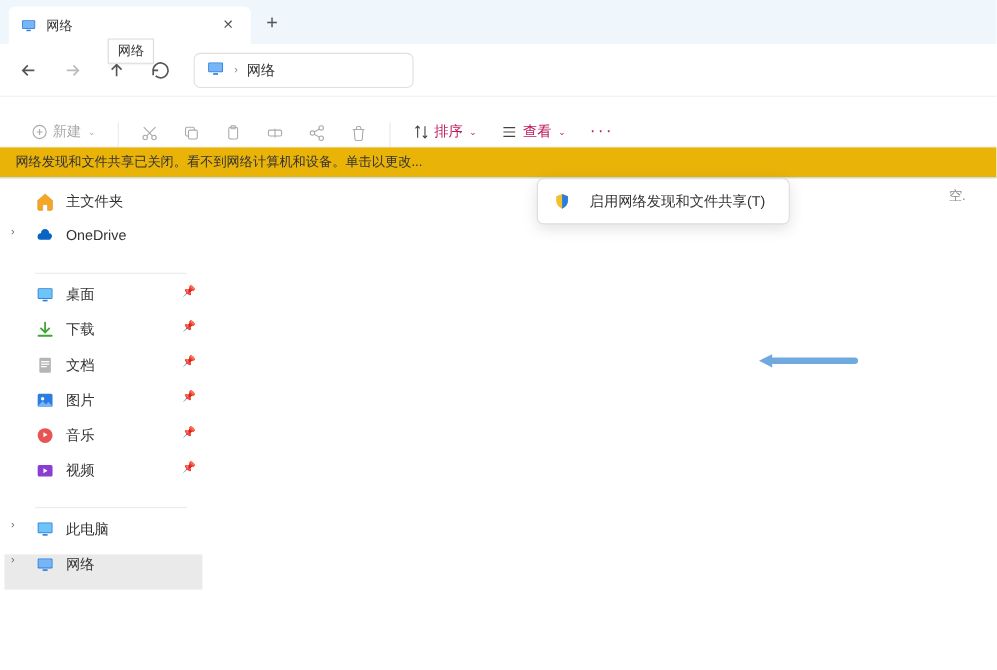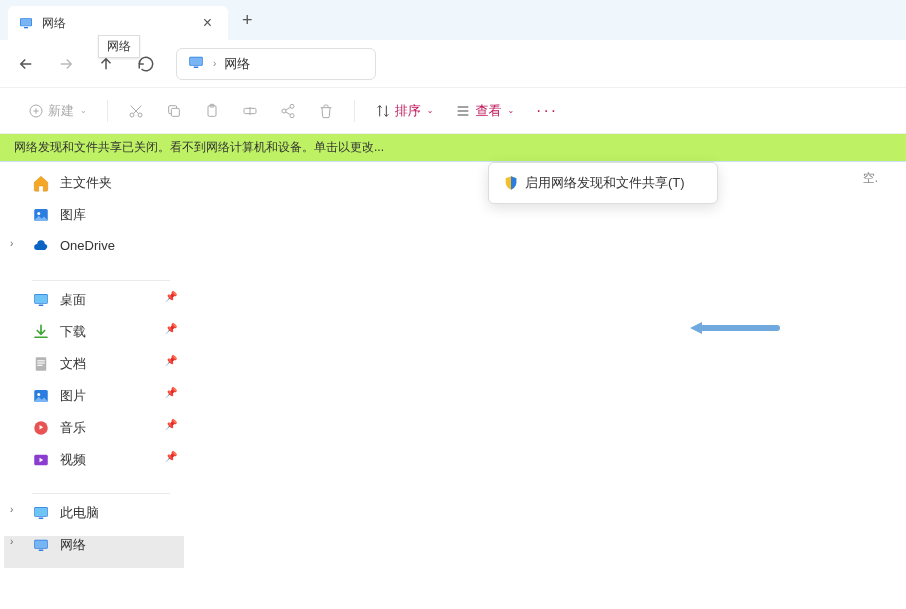--- a/index.html
+++ b/index.html
@@ -19,48 +19,48 @@
     
     .navbar { height: 48px; display: flex; align-items: center; padding: 0 8px; border-bottom: 1px solid #f0f0f0; gap: 4px; position: relative; }
     .nav-btn { width: 36px; height: 32px; display: flex; align-items: center; justify-content: center; cursor: default; color: #555; }
     .nav-btn.disabled { color: #bbb; }
     .addr { display: flex; align-items: center; margin-left: 8px; border: 1px solid #e0e0e0; border-radius: 6px; height: 32px; padding: 0 10px; gap: 8px; min-width: 200px; }
     .addr svg { width: 18px; height: 18px; }
     .addr .crumb { font-size: 13px; color: #333; }
     .addr .sep { color: #888; font-size: 10px; }
 
     
-    .toolbar { height: 46px; display: flex; align-items: center; padding: 0 20px; gap: 6px; border-bottom: 1px solid #f0f0f0; }
+    .toolbar { height: 46px; display: flex; align-items: flex-end; padding: 0 20px; gap: 6px; border-bottom: 1px solid #f0f0f0; }
     .tbtn { display: flex; align-items: center; gap: 4px; padding: 4px 8px; color: #aaa; cursor: default; }
     .tbtn svg { width: 16px; height: 16px; }
     .tbtn .caret { font-size: 8px; margin-left:2px;}
     .tbtn.txt { color: #be185d; font-size: 13px; }
     .tdivider { width: 1px; height: 22px; background: #eaeaea; margin: 0 6px; }
 
     
-    .infobar { height: 28px; background: #bef264; display: flex; align-items: center; padding: 0 14px; font-size: 12px; color: #333; border-bottom: 1px solid #c8e2f7; }
+    .infobar { height: 28px; background: #eab308; display: flex; align-items: center; padding: 0 14px; font-size: 12px; color: #333; border-bottom: 1px solid #c8e2f7; }
 
     
     .body-area { display: flex; height: calc(609px - 40px - 48px - 46px - 28px); position: relative; }
 
     
     .sidebar { width: 190px; padding: 12px 6px 0 4px; overflow-y: auto; flex-shrink: 0; }
     .side-item { display: flex; align-items: flex-start; height: 32px; padding: 0 6px 0 28px; gap: 10px; font-size: 13px; color: #333; cursor: default; position: relative; }
     .side-item .exp { position: absolute; left: 6px; font-size: 10px; color: #666; }
     .side-item .icn { width: 18px; height: 18px; flex-shrink: 0; display: flex; align-items: center; justify-content: center; }
     .side-item .pin { margin-left: auto; color: #888; font-size: 10px; }
     .side-item.selected { background: #eaeaea; }
     .side-sep { height: 1px; background: #eaeaea; margin: 10px 14px 10px 28px; }
 
     
     .content { flex: 1; position: relative; }
 
     
     .ctxmenu { position: absolute; top: 0px; left: 298px; width: 230px; background: #fff; border: 1px solid #ddd; border-radius: 6px; box-shadow: 0 4px 14px rgba(0,0,0,0.12); padding: 4px 0; z-index: 20; }
-    .ctxitem { display: flex; align-items: center; height: 32px; padding: 0 14px; gap: 6px; font-size: 13px; color: #333; }
+    .ctxitem { display: flex; align-items: center; height: 32px; padding: 0 14px; gap: 17px; font-size: 13px; color: #333; }
     .ctxitem .icn { width:16px; height:16px; flex-shrink:0; }
 
     
     .arrow { position: absolute; top: 160px; left: 700px; width: 80px; height: 12px; z-index: 30; }
     .arrow-shaft { height: 6px; background: #6fa9dd; border-radius: 3px; margin-top:3px;}
     .arrow-head { position:absolute; left:-10px; top:0; width:0; height:0; border-top:6px solid transparent; border-bottom:6px solid transparent; border-right:12px solid #6fa9dd;}
 
     .empty-hint { position: absolute; top: 8px; right: 28px; font-size: 12px; color: #888; }
   </style>
 </head>
@@ -193,30 +193,20 @@
 
     <div class="side-item">
       <span class="icn">
         <svg viewBox="0 0 24 24">
             <path d="M3 11l9-8 9 8v10a2 2 0 0 1-2 2h-4v-7h-6v7H5a2 2 0 0 1-2-2z" fill="#f5a623" stroke="#c57e13" stroke-width="0.5"></path>
           </svg>
       </span>
       <span>主文件夹</span>
     </div>
 
-    <div class="side-item">
-      <span class="icn">
-        <svg viewBox="0 0 24 24">
-            <rect x="3" y="4" width="18" height="16" rx="2" fill="#2b7de1"></rect>
-            <circle cx="9" cy="10" r="2" fill="#fff"></circle>
-            <path d="M4 18l5-5 4 4 3-3 4 4v1a1 1 0 0 1-1 1H5a1 1 0 0 1-1-1z" fill="#78b5f5"></path>
-          </svg>
-      </span>
-      <span>图库</span>
-    </div>
 
     <div class="side-item">
       <span class="exp">›</span>
       <span class="icn">
         <svg viewBox="0 0 24 24">
             <path d="M6 16a4 4 0 0 1 1-7.9A5 5 0 0 1 17 8a3.5 3.5 0 0 1 2 6.3 3 3 0 0 1-2 1.7z" fill="#0a64c3"></path>
           </svg>
       </span>
       <span>OneDrive</span>
     </div>

